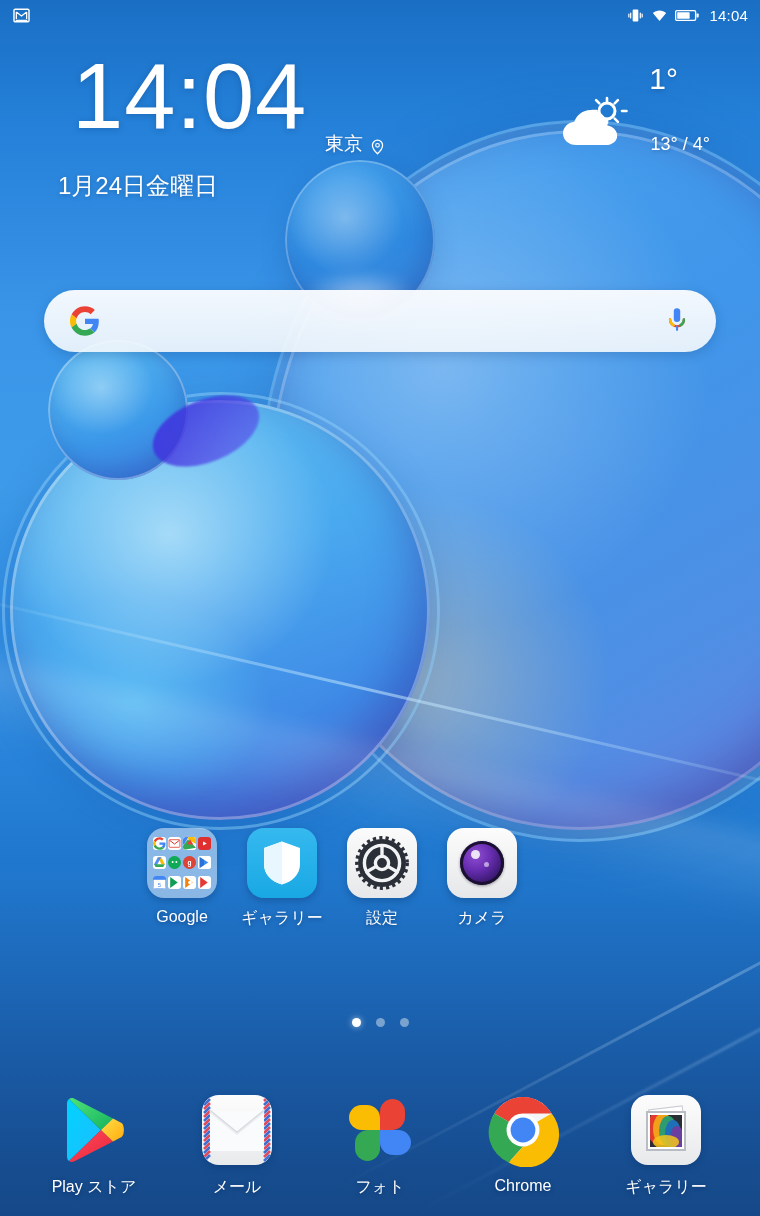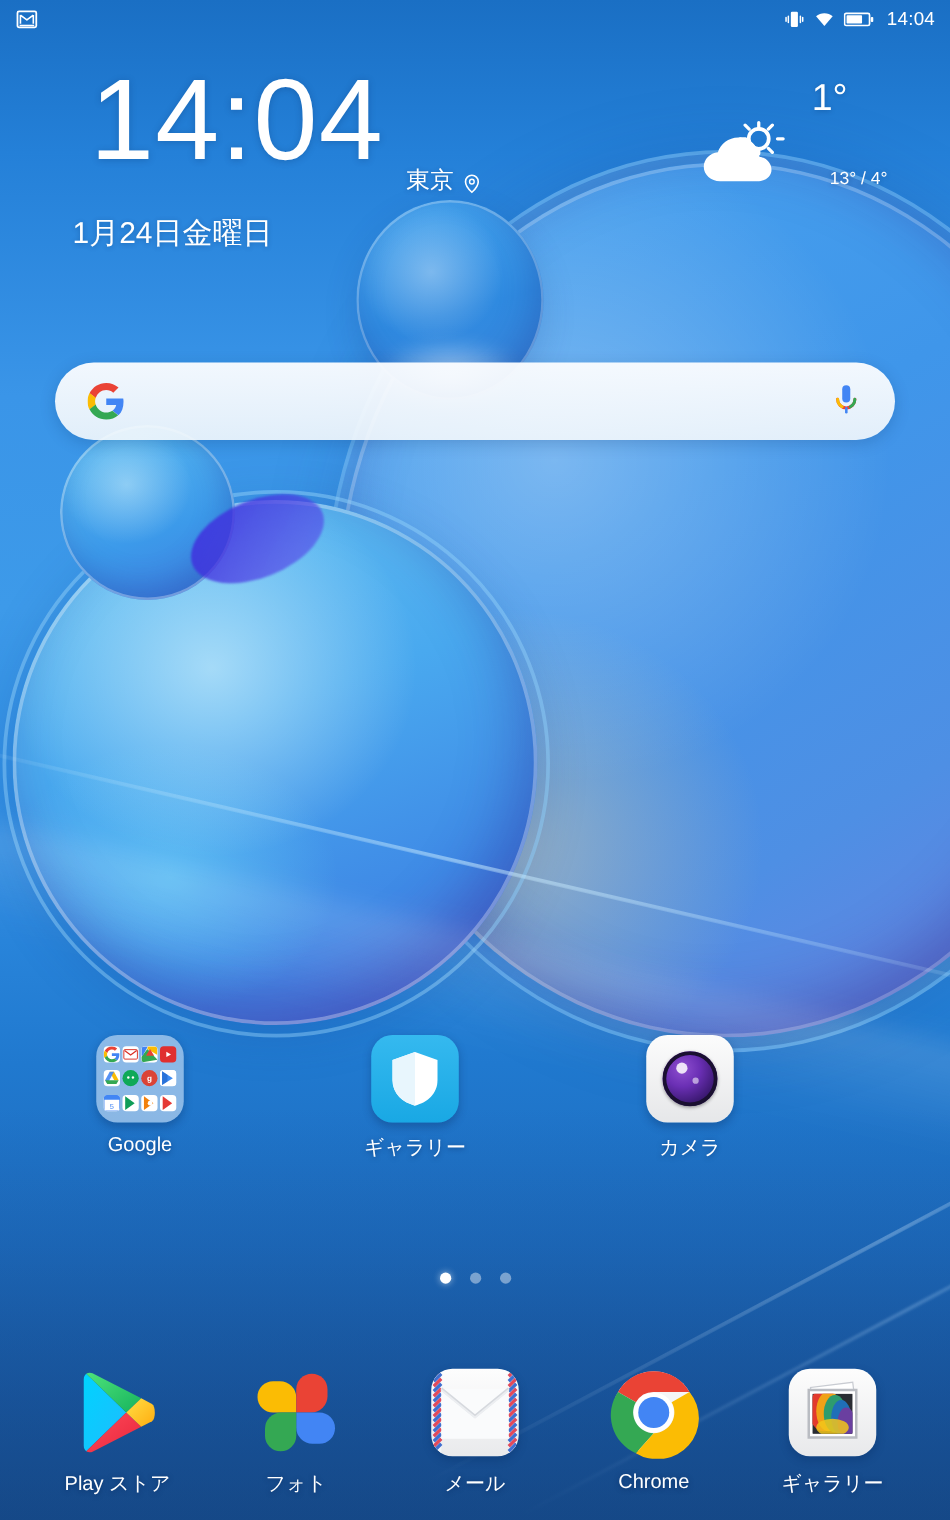--- a/index.html
+++ b/index.html
@@ -150,40 +150,40 @@
   
   #weather-widget {
     position:absolute; right:40px; top:62px; z-index:30;
     width:180px; height:110px;
   }
   .wx-temp {
     position:absolute; right:42px; top:0; font-size:30px; color:#fff; font-weight:300;
     text-shadow:0 1px 4px rgba(0,40,90,.3);
   }
   .wx-range {
-    position:absolute; right:10px; top:72px; font-size:14px; color:#fff; font-weight:300;
+    position:absolute; right:10px; top:72px; font-size:18px; color:#fff; font-weight:300;
     text-shadow:0 1px 4px rgba(0,40,90,.3);
   }
   .wx-icon { position:absolute; left:14px; top:28px; }
 
   
   #search-bar {
     position:absolute; left:44px; top:290px; width:672px; height:62px;
     border-radius:31px; z-index:30;
     background:linear-gradient(180deg, rgba(252,253,255,.95), rgba(243,248,252,.90));
     box-shadow:0 3px 12px rgba(10,50,110,.22);
     display:flex; align-items:center; justify-content:space-between;
     padding:0 26px;
   }
   .search-input-area { flex:1; height:100%; }
 
   
   #app-grid {
     position:absolute; left:0; top:828px; width:664px; z-index:30;
-    display:flex; padding:0 62px; justify-content:space-between;
+    display:flex; padding:0 117px; justify-content:center;
   }
   .app {
     width:100px; display:flex; flex-direction:column; align-items:center; gap:10px;
   }
   .app-label {
     font-size:16px; color:#fff; text-shadow:0 1px 4px rgba(0,35,85,.55);
     white-space:nowrap;
   }
   .icon-box {
     width:70px; height:70px; border-radius:17px; position:relative;
@@ -424,20 +424,40 @@
     <div class="app">
       <div class="icon-box icon-devmgr">
         <svg width="42" height="46" viewBox="0 0 42 46">
           <path d="M21 1.5L39 8v16c0 11-8 17.8-18 20.5C11 41.8 3 35 3 24V8z" fill="#ffffff"></path>
           <path d="M21 1.5V44.5C11 41.8 3 35 3 24V8z" fill="#e8f6fd"></path>
         </svg>
       </div>
       <div class="app-label">ギャラリー</div>
     </div>
 
+    <div class="app">
+      <div class="icon-box icon-settings">
+        <svg width="54" height="54" viewBox="0 0 54 54">
+          <g fill="#2b2f38">
+            <circle cx="27" cy="27" r="24"></circle>
+          </g>
+          <g fill="none" stroke="#2b2f38" stroke-width="3.4">
+            <circle cx="27" cy="27" r="25.2" stroke-dasharray="3.2 3.2"></circle>
+          </g>
+          <circle cx="27" cy="27" r="17.6" fill="none" stroke="#f2f3f5" stroke-width="3.4"></circle>
+          <circle cx="27" cy="27" r="6.6" fill="none" stroke="#f2f3f5" stroke-width="3.4"></circle>
+          <g stroke="#f2f3f5" stroke-width="3.4" stroke-linecap="round">
+            <path d="M27 9.4v10.9"></path>
+            <path d="M42.2 35.8l-9.4-5.4"></path>
+            <path d="M11.8 35.8l9.4-5.4"></path>
+          </g>
+        </svg>
+      </div>
+      <div class="app-label">設定</div>
+    </div>
 
     <div class="app">
       <div class="icon-box icon-camera">
         <div class="cam-lens"></div>
       </div>
       <div class="app-label">カメラ</div>
     </div>
   </div>
 
   <div id="page-dots">
@@ -473,32 +493,20 @@
           <path d="M12 6 L44 37 L56 25.6 L17 5.6 C15.4 4.8 13.4 5 12 6z" fill="url(#psGreen)"></path>
           <path d="M12 68 L44 37 L56 48.4 L17 68.4 C15.4 69.2 13.4 69 12 68z" fill="url(#psRed)"></path>
           <path d="M56 25.6 L64.6 30.1 C67.6 31.8 67.6 42.2 64.6 43.9 L56 48.4 L44 37z" fill="url(#psYellow)"></path>
         </svg>
       </div>
       <div class="dock-label">Play ストア</div>
     </div>
 
     <div class="dock-app">
       <div class="dock-icon">
-        <svg width="74" height="74" viewBox="0 0 74 74">
-          <path d="M37 37 H18.5 A12.5 12.5 0 0 1 18.5 12 H24 A13 13 0 0 1 37 25z" fill="#fbbc04"></path>
-          <path d="M37 37 V18.5 A12.5 12.5 0 0 1 62 18.5 V24 A13 13 0 0 1 49 37z" fill="#ea4335"></path>
-          <path d="M37 37 H55.5 A12.5 12.5 0 0 1 55.5 62 H50 A13 13 0 0 1 37 49z" fill="#4285f4"></path>
-          <path d="M37 37 V55.5 A12.5 12.5 0 0 1 12 55.5 V50 A13 13 0 0 1 25 37z" fill="#34a853"></path>
-        </svg>
-      </div>
-      <div class="dock-label">フォト</div>
-    </div>
-
-    <div class="dock-app">
-      <div class="dock-icon">
         <div class="icon-mail">
           <svg width="70" height="70" viewBox="0 0 70 70">
             <g>
               <rect x="2" y="2" width="6" height="66" fill="#f4f5f7"></rect>
               <g>
                 <path d="M2 6 l6 -6 M2 14 l6 -6 M2 22 l6 -6 M2 30 l6 -6 M2 38 l6 -6 M2 46 l6 -6 M2 54 l6 -6 M2 62 l6 -6" stroke="#e04a5c" stroke-width="2.6"></path>
                 <path d="M2 10 l6 -6 M2 18 l6 -6 M2 26 l6 -6 M2 34 l6 -6 M2 42 l6 -6 M2 50 l6 -6 M2 58 l6 -6 M2 66 l6 -6" stroke="#3f6fd0" stroke-width="2.6"></path>
               </g>
               <rect x="62" y="2" width="6" height="66" fill="#f4f5f7"></rect>
               <g>
@@ -506,20 +514,32 @@
                 <path d="M62 10 l6 -6 M62 18 l6 -6 M62 26 l6 -6 M62 34 l6 -6 M62 42 l6 -6 M62 50 l6 -6 M62 58 l6 -6 M62 66 l6 -6" stroke="#3f6fd0" stroke-width="2.6"></path>
               </g>
             </g>
             <path d="M8 16 h54 v40 H8z" fill="#fafbfc"></path>
             <path d="M8 16 L35 38 L62 16" fill="none" stroke="#d6d9de" stroke-width="2.4" stroke-linejoin="round"></path>
             <path d="M8 16 L35 38 L62 16 L62 18 L35 40 L8 18z" fill="#eceef1"></path>
           </svg>
         </div>
       </div>
       <div class="dock-label">メール</div>
+    </div>
+
+    <div class="dock-app">
+      <div class="dock-icon">
+        <svg width="74" height="74" viewBox="0 0 74 74">
+          <path d="M37 37 H18.5 A12.5 12.5 0 0 1 18.5 12 H24 A13 13 0 0 1 37 25z" fill="#fbbc04"></path>
+          <path d="M37 37 V18.5 A12.5 12.5 0 0 1 62 18.5 V24 A13 13 0 0 1 49 37z" fill="#ea4335"></path>
+          <path d="M37 37 H55.5 A12.5 12.5 0 0 1 55.5 62 H50 A13 13 0 0 1 37 49z" fill="#4285f4"></path>
+          <path d="M37 37 V55.5 A12.5 12.5 0 0 1 12 55.5 V50 A13 13 0 0 1 25 37z" fill="#34a853"></path>
+        </svg>
+      </div>
+      <div class="dock-label">フォト</div>
     </div>
 
     <div class="dock-app">
       <div class="dock-icon">
         <svg width="74" height="74" viewBox="0 0 74 74">
           <circle cx="37" cy="37" r="33" fill="#f4f5f7"></circle>
           <path d="M37 4a33 33 0 0 1 28.6 16.5H37a16.5 16.5 0 0 0-14.3 8.3L8.4 20.5A33 33 0 0 1 37 4z" fill="#ea4335"></path>
           <path d="M8.4 20.5l14.3 8.3A16.5 16.5 0 0 0 37 53.5l-14.3 16A33 33 0 0 1 8.4 20.5z" fill="#34a853"></path>
           <path d="M65.6 20.5A33 33 0 0 1 22.7 69.5l14.3-16A16.5 16.5 0 0 0 51.3 28.8z" fill="#fbbc04"></path>
           <circle cx="37" cy="37" r="16" fill="#ffffff"></circle>

